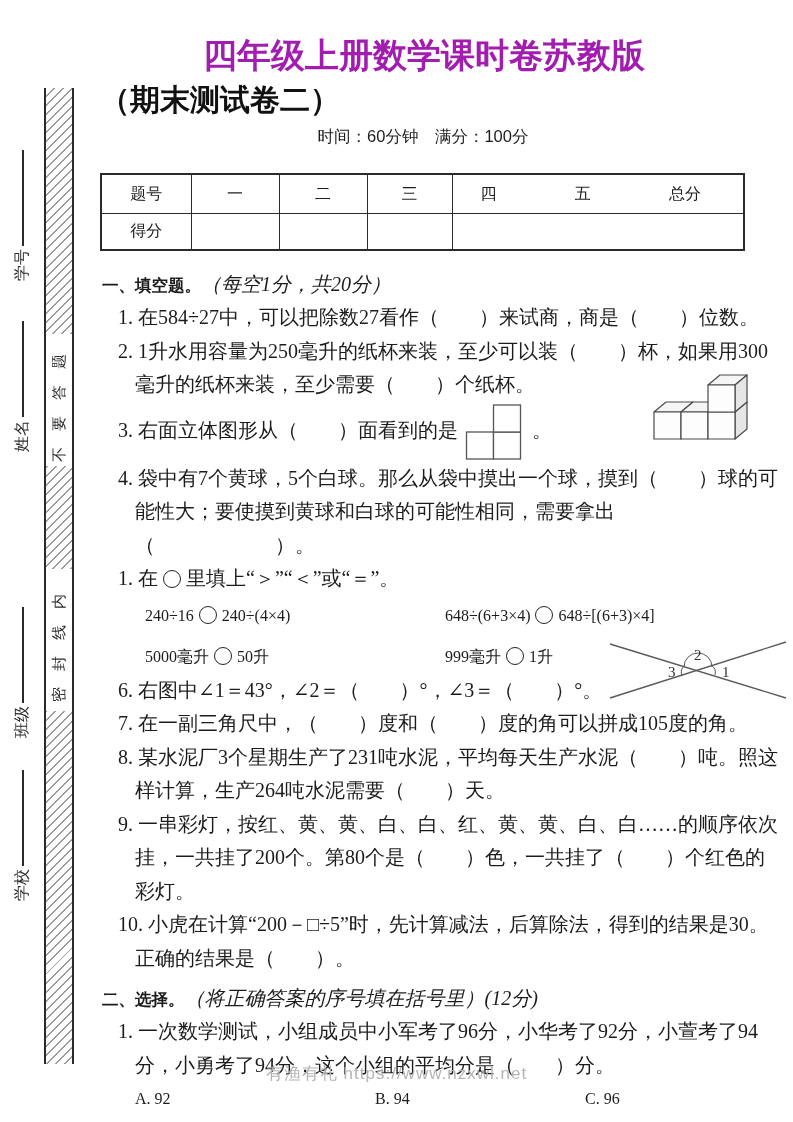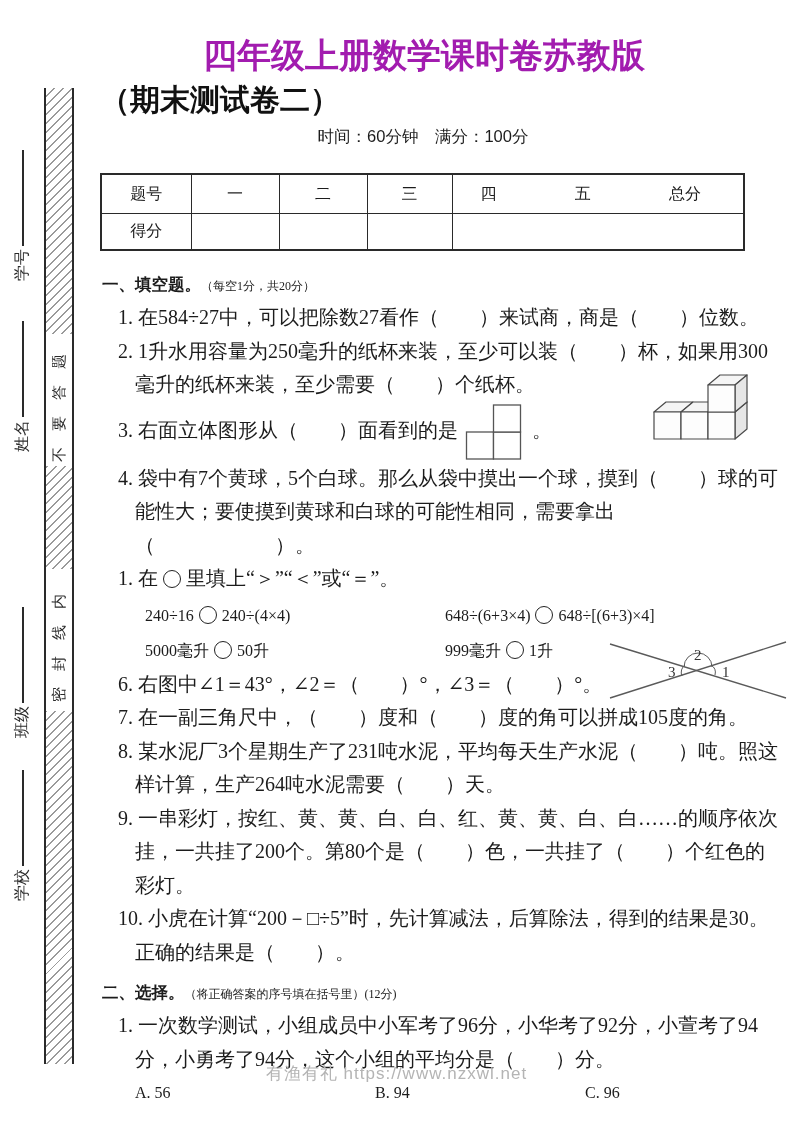--- a/index.html
+++ b/index.html
@@ -28,25 +28,25 @@
   table.score td{border:1px solid #2a2a2a;text-align:center;font-size:16px;
                  font-family:"Liberation Sans","DejaVu Sans",sans-serif;}
   table.score{border:2px solid #2a2a2a;}
   table.score tr:first-child td{height:36px;}
   table.score tr:last-child td{height:33px;}
   td.wide-head{padding:0 42px 0 28px;}
   .wide-inner{display:flex;justify-content:space-between;}
 
   .sec-head{margin:18px 0 0 2px;font-size:16.5px;line-height:30px;}
   .sec-title{font-family:"Liberation Sans","DejaVu Sans",sans-serif;font-weight:bold;}
-  .sec-note{font-size:12px;}
+  .sec-note{font-size:20px;font-style:italic;}
   .q{margin:0;padding-left:35px;text-indent:-17px;font-size:20px;line-height:33.5px;width:645px;}
   .q3line{line-height:30px;}
   .compare{display:grid;grid-template-columns:300px 1fr;padding-left:45px;font-size:16px;
-           row-gap:4px;margin:4px 0 2px 0;}
+           row-gap:10px;margin:4px 0 2px 0;}
   .compare span.expr{line-height:31px;}
   .circle{display:inline-block;width:16px;height:16px;border:1.6px solid #222;border-radius:50%;
           vertical-align:-3px;margin:0 5px;}
   .shape-inline{vertical-align:middle;margin:0 2px;}
   .options{display:grid;grid-template-columns:240px 210px 1fr;padding-left:35px;font-size:16px;line-height:33px;}
 
   .figure{position:absolute;}
   .footer{position:absolute;left:0;top:1062px;width:793px;text-align:center;color:#b4b4b4;
           font-size:17px;font-family:"Liberation Sans","DejaVu Sans",sans-serif;letter-spacing:1px;}
 </style>
@@ -144,21 +144,21 @@
     <p class="q">7. 在一副三角尺中，（　　）度和（　　）度的角可以拼成105度的角。</p>
     <p class="q">8. 某水泥厂3个星期生产了231吨水泥，平均每天生产水泥（　　）吨。照这样计算，生产264吨水泥需要（　　）天。</p>
     <p class="q">9. 一串彩灯，按红、黄、黄、白、白、红、黄、黄、白、白……的顺序依次挂，一共挂了200个。第80个是（　　）色，一共挂了（　　）个红色的彩灯。</p>
     <p class="q">10. 小虎在计算“200－□÷5”时，先计算减法，后算除法，得到的结果是30。正确的结果是（　　）。</p>
 
     <p class="sec-head" style="margin-top:8px;">
       <span class="sec-title">二、选择。</span><span class="sec-note">（将正确答案的序号填在括号里）(12分)</span>
     </p>
     <p class="q">1. 一次数学测试，小组成员中小军考了96分，小华考了92分，小萱考了94分，小勇考了94分，这个小组的平均分是（　　）分。</p>
     <div class="options">
-      <span>A. 56</span>
+      <span>A. 92</span>
       <span>B. 94</span>
       <span>C. 96</span>
     </div>
   </div>
 
   <svg class="figure" style="left:644px;top:358px;" width="140" height="105" viewBox="0 0 140 105">
 
     <g stroke="#4a4a4a" stroke-width="1.2" stroke-linejoin="round">
       <polygon points="10,54 22,44 49,44 37,54" fill="#f5f5f5"></polygon>
       <polygon points="37,54 49,44 76,44 64,54" fill="#f5f5f5"></polygon>

